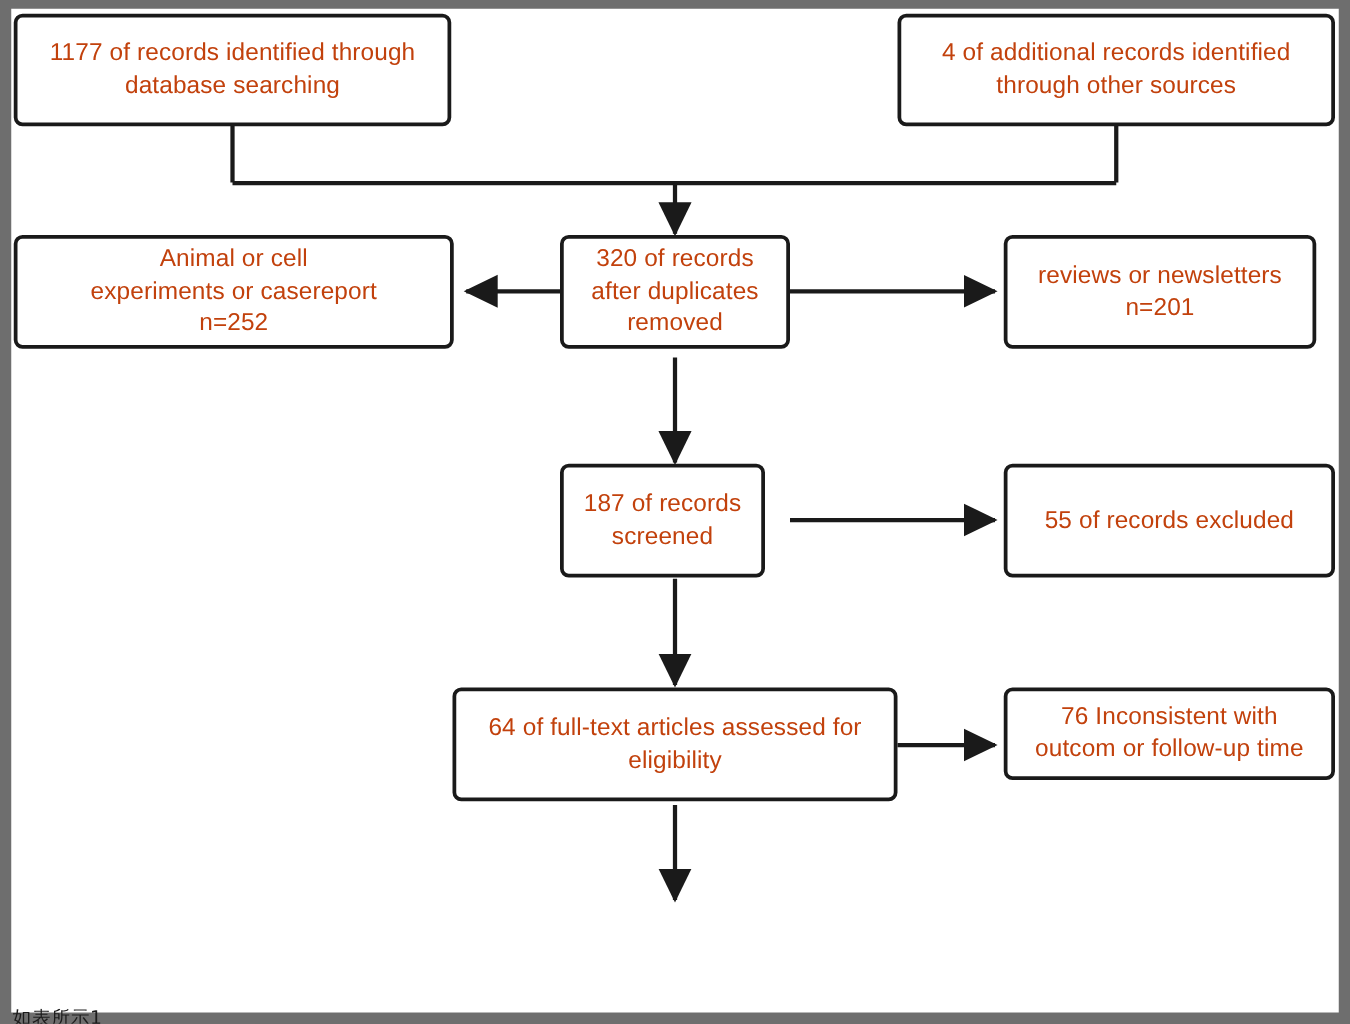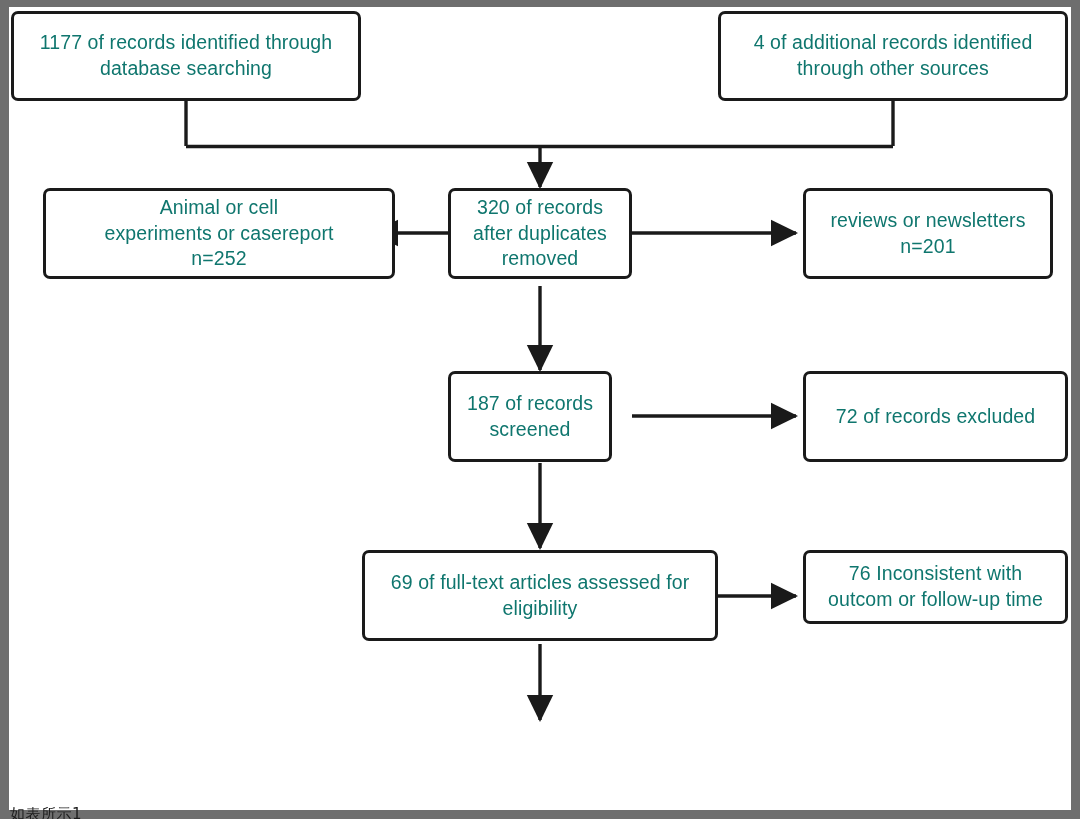--- a/index.html
+++ b/index.html
@@ -39,21 +39,21 @@
   .node {
     position: absolute;
     box-sizing: border-box;
     background: #ffffff;
     border: 3px solid #1a1a1a;
     border-radius: 7px;
     display: flex;
     align-items: center;
     justify-content: center;
     text-align: center;
-    color: #0f766e;
+    color: #c2410c;
     font-size: 19.5px;
     line-height: 1.33;
     letter-spacing: 0.1px;
     z-index: 3;
   }
   .node span {
     display: block;
     padding: 0 10px;
     white-space: pre-line;
   }
@@ -126,21 +126,21 @@
     <div class="node" style="left:2px; top:4px; width:350px; height:90px;">
       <span>1177 of records identified through
 database searching</span>
     </div>
 
     <div class="node" style="left:709px; top:4px; width:350px; height:90px;">
       <span>4 of additional records identified
 through other sources</span>
     </div>
 
-    <div class="node" style="left:2px; top:181px; width:352px; height:91px;margin-left:32px;">
+    <div class="node" style="left:2px; top:181px; width:352px; height:91px;">
       <span>Animal or cell
 experiments or casereport
 n=252</span>
     </div>
 
     <div class="node" style="left:439px; top:181px; width:184px; height:91px;">
       <span>320 of records
 after duplicates
 removed</span>
     </div>
@@ -149,25 +149,25 @@
       <span>reviews or newsletters
 n=201</span>
     </div>
 
     <div class="node" style="left:439px; top:364px; width:164px; height:91px;">
       <span>187 of records
 screened</span>
     </div>
 
     <div class="node" style="left:794px; top:364px; width:265px; height:91px;">
-      <span>72 of records excluded</span>
+      <span>55 of records excluded</span>
     </div>
 
     <div class="node" style="left:353px; top:543px; width:356px; height:91px;">
-      <span>69 of full-text articles assessed for
+      <span>64 of full-text articles assessed for
 eligibility</span>
     </div>
 
     <div class="node" style="left:794px; top:543px; width:265px; height:74px;">
       <span>76 Inconsistent with
 outcom or follow-up time</span>
     </div>
 
 
   </div>

